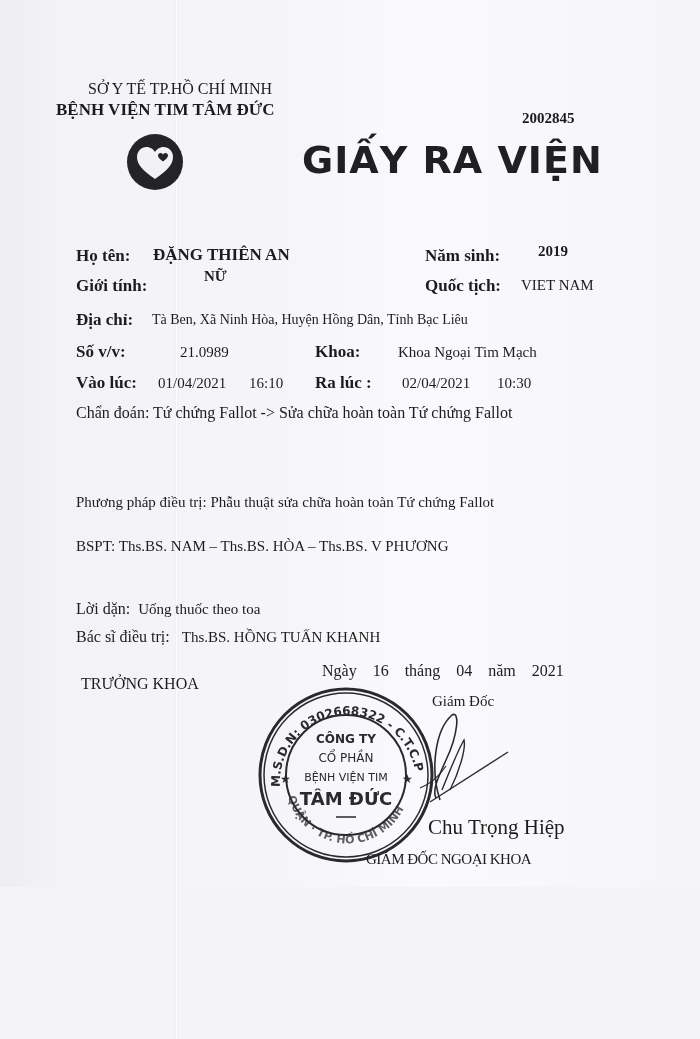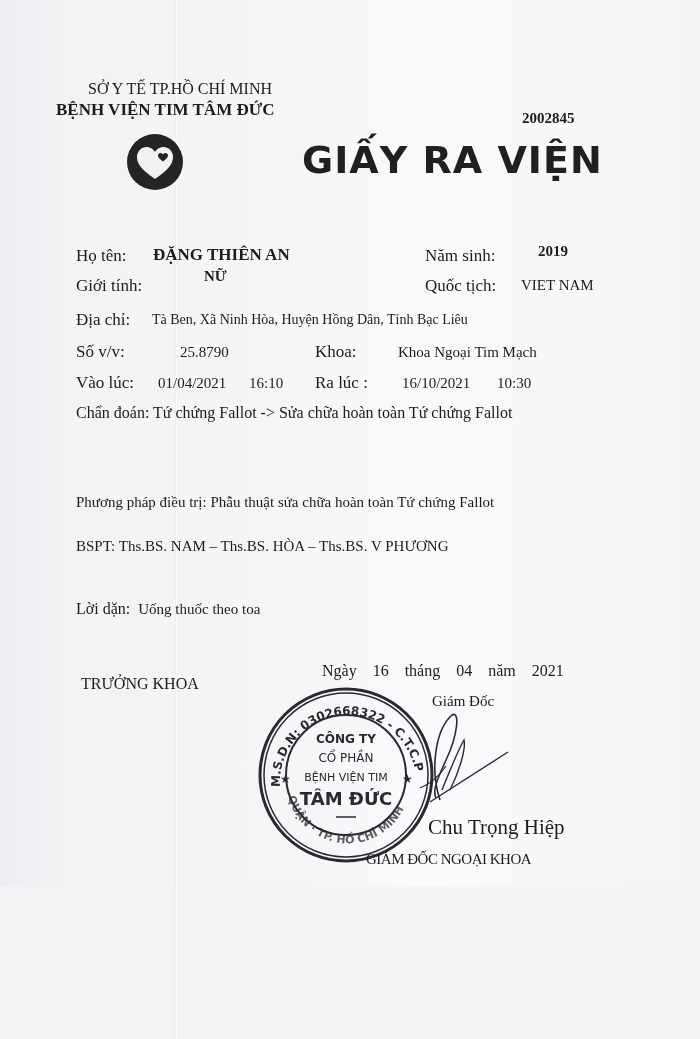--- a/index.html
+++ b/index.html
@@ -23,21 +23,21 @@
     .hdr1 { left:88px; top:80px; font-size:16px; }
     .hdr2 { left:56px; top:100px; font-size:17px; font-weight:bold; }
     .docno { left:522px; top:110px; font-size:15px; font-weight:bold; }
     .logo {
       position:absolute; left:126px; top:133px; width:58px; height:58px;
     }
     .title {
       left:302px; top:138px; font-family:"DejaVu Sans", sans-serif;
       font-weight:bold; font-size:38px; letter-spacing:1px; color:#202022;
     }
-    .lbl { font-size:17px; }
+    .lbl { font-size:17px;font-weight:bold; }
     .val { font-size:15px; }
     .bold { font-weight:bold; }
     .stamp {
       position:absolute; left:258px; top:687px; width:176px; height:176px;
     }
     .sig {
       position:absolute; left:380px; top:690px; width:130px; height:120px;
     }
   </style>
 </head>
@@ -65,48 +65,52 @@
 
   <div class="abs lbl" style="left:76px;top:276px;">Giới tính:</div>
   <div class="abs val bold" style="left:204px;top:268px;">NỮ</div>
   <div class="abs lbl" style="left:425px;top:276px;">Quốc tịch:</div>
   <div class="abs val" style="left:521px;top:277px;">VIET NAM</div>
 
   <div class="abs lbl" style="left:76px;top:310px;">Địa chỉ:</div>
   <div class="abs" style="left:152px;top:312px;font-size:14px;">Tà Ben, Xã Ninh Hòa, Huyện Hồng Dân, Tỉnh Bạc Liêu</div>
 
   <div class="abs lbl" style="left:76px;top:342px;">Số v/v:</div>
-  <div class="abs val" style="left:180px;top:344px;">25.8790</div>
+  <div class="abs val" style="left:180px;top:344px;">21.0989</div>
   <div class="abs lbl" style="left:315px;top:342px;">Khoa:</div>
   <div class="abs val" style="left:398px;top:344px;">Khoa Ngoại Tim Mạch</div>
 
   <div class="abs lbl" style="left:76px;top:373px;">Vào lúc:</div>
   <div class="abs val" style="left:158px;top:375px;">01/04/2021</div>
   <div class="abs val" style="left:249px;top:375px;">16:10</div>
   <div class="abs lbl" style="left:315px;top:373px;">Ra lúc :</div>
-  <div class="abs val" style="left:402px;top:375px;">16/10/2021</div>
+  <div class="abs val" style="left:402px;top:375px;">02/04/2021</div>
   <div class="abs val" style="left:497px;top:375px;">10:30</div>
 
   <div class="abs" style="left:76px;top:404px;font-size:16px;">
     <span>Chẩn đoán:</span>
     <span>Tứ chứng Fallot -&gt; Sửa chữa hoàn toàn Tứ chứng Fallot</span>
   </div>
 
   <div class="abs" style="left:76px;top:494px;font-size:15px;">
     <span>Phương pháp điều trị:</span>
     <span>Phẫu thuật sửa chữa hoàn toàn Tứ chứng Fallot</span>
   </div>
   <div class="abs" style="left:76px;top:538px;font-size:15px;">
     <span>BSPT:</span>
     <span>Ths.BS. NAM – Ths.BS. HÒA – Ths.BS. V PHƯƠNG</span>
   </div>
 
   <div class="abs" style="left:76px;top:600px;font-size:16px;">
     <span>Lời dặn:</span>&nbsp;
     <span style="font-size:15px;">Uống thuốc theo toa</span>
+  </div>
+  <div class="abs" style="left:76px;top:628px;font-size:16px;">
+    <span>Bác sĩ điều trị:</span>&nbsp;&nbsp;
+    <span style="font-size:15px;">Ths.BS. HỒNG TUẤN KHANH</span>
   </div>
 
   <div class="abs" style="left:81px;top:675px;font-size:16px;">TRƯỞNG KHOA</div>
   <div class="abs" style="left:322px;top:662px;font-size:16px;word-spacing:4px;">
     <span>Ngày</span>&nbsp;
     <span>16</span>&nbsp;
     <span>tháng</span>&nbsp;
     <span>04</span>&nbsp;
     <span>năm</span>&nbsp;
     <span>2021</span>

